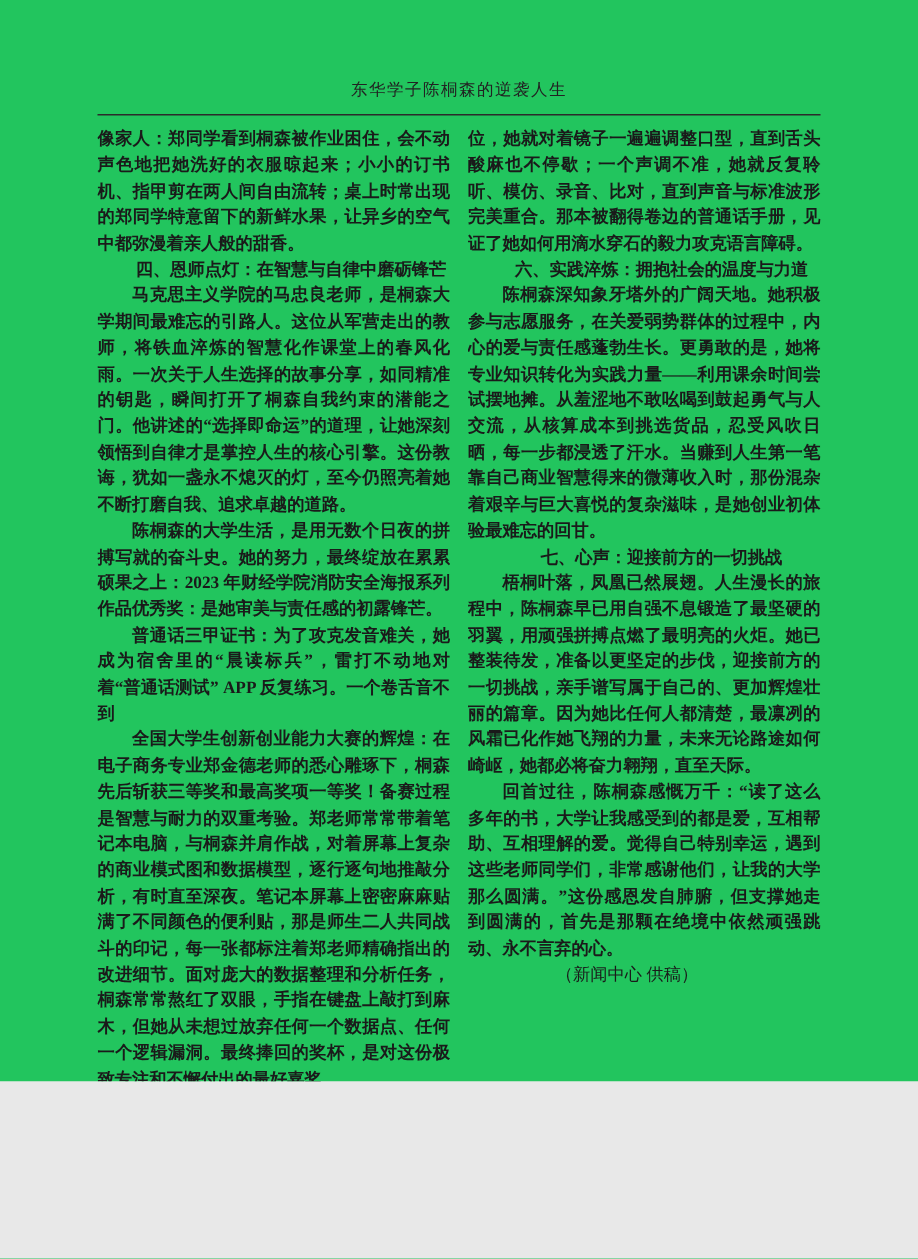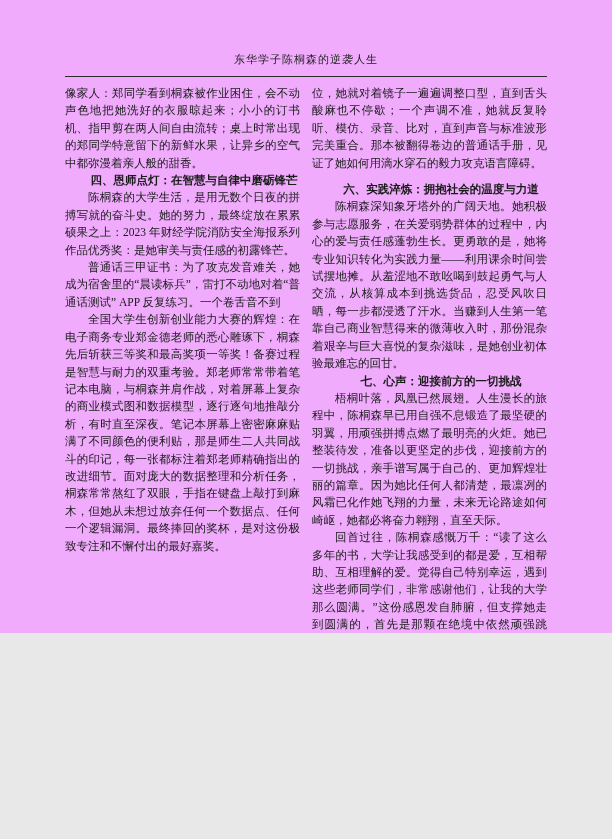--- a/index.html
+++ b/index.html
@@ -3,23 +3,23 @@
 <meta charset="utf-8">
 <style>
   html, body {
     margin: 0;
     padding: 0;
     background: #e8e8e8;
   }
   .page {
     position: relative;
     width: 612px;
-    height: 633px;
+    height: 721px;
     margin: 0 auto;
-    background: #f0abfc;
+    background: #22c55e;
     font-family: "Liberation Serif", "DejaVu Serif", serif;
     color: #1a1a1a;
     overflow: hidden;
   }
   .running-head {
     position: absolute;
     top: 52px;
     left: 65px;
     width: 482px;
     text-align: center;
@@ -49,30 +49,31 @@
     height: 660px;
     overflow: hidden;
   }
   .para, .heading {
     margin: 0;
     font-size: 11.5px;
     line-height: 17.4px;
     text-align: justify;
     text-indent: 2em;
     word-break: break-all;
+    font-weight: bold;
   }
   .para.no-indent {
     text-indent: 0;
   }
   .heading {
     font-weight: bold;
     text-align: center;
   }
   .gap-top {
-    margin-top: 9px;
+    margin-top: 0;
   }
   .attribution {
     margin: 0;
     font-size: 11.5px;
     line-height: 17.4px;
     text-align: center;
     padding-right: 2em;
     text-indent: 0;
   }
   .page-number {
@@ -90,20 +91,21 @@
 <div class="page">
 
   <div class="running-head">东华学子陈桐森的逆袭人生</div>
   <div class="head-rule"></div>
 
   <div class="columns">
 
     <div class="col">
       <p class="para no-indent">像家人：郑同学看到桐森被作业困住，会不动声色地把她洗好的衣服晾起来；小小的订书机、指甲剪在两人间自由流转；桌上时常出现的郑同学特意留下的新鲜水果，让异乡的空气中都弥漫着亲人般的甜香。</p>
       <p class="heading">四、恩师点灯：在智慧与自律中磨砺锋芒</p>
+      <p class="para">马克思主义学院的马忠良老师，是桐森大学期间最难忘的引路人。这位从军营走出的教师，将铁血淬炼的智慧化作课堂上的春风化雨。一次关于人生选择的故事分享，如同精准的钥匙，瞬间打开了桐森自我约束的潜能之门。他讲述的“选择即命运”的道理，让她深刻领悟到自律才是掌控人生的核心引擎。这份教诲，犹如一盏永不熄灭的灯，至今仍照亮着她不断打磨自我、追求卓越的道路。</p>
       <p class="para">陈桐森的大学生活，是用无数个日夜的拼搏写就的奋斗史。她的努力，最终绽放在累累硕果之上：2023 年财经学院消防安全海报系列作品优秀奖：是她审美与责任感的初露锋芒。</p>
       <p class="para">普通话三甲证书：为了攻克发音难关，她成为宿舍里的“晨读标兵”，雷打不动地对着“普通话测试” APP 反复练习。一个卷舌音不到</p>
       <p class="para">全国大学生创新创业能力大赛的辉煌：在电子商务专业郑金德老师的悉心雕琢下，桐森先后斩获三等奖和最高奖项一等奖！备赛过程是智慧与耐力的双重考验。郑老师常常带着笔记本电脑，与桐森并肩作战，对着屏幕上复杂的商业模式图和数据模型，逐行逐句地推敲分析，有时直至深夜。笔记本屏幕上密密麻麻贴满了不同颜色的便利贴，那是师生二人共同战斗的印记，每一张都标注着郑老师精确指出的改进细节。面对庞大的数据整理和分析任务，桐森常常熬红了双眼，手指在键盘上敲打到麻木，但她从未想过放弃任何一个数据点、任何一个逻辑漏洞。最终捧回的奖杯，是对这份极致专注和不懈付出的最好嘉奖。</p>
     </div>
 
     <div class="col">
       <p class="para no-indent">位，她就对着镜子一遍遍调整口型，直到舌头酸麻也不停歇；一个声调不准，她就反复聆听、模仿、录音、比对，直到声音与标准波形完美重合。那本被翻得卷边的普通话手册，见证了她如何用滴水穿石的毅力攻克语言障碍。</p>
       <p class="heading gap-top">六、实践淬炼：拥抱社会的温度与力道</p>
       <p class="para">陈桐森深知象牙塔外的广阔天地。她积极参与志愿服务，在关爱弱势群体的过程中，内心的爱与责任感蓬勃生长。更勇敢的是，她将专业知识转化为实践力量——利用课余时间尝试摆地摊。从羞涩地不敢吆喝到鼓起勇气与人交流，从核算成本到挑选货品，忍受风吹日晒，每一步都浸透了汗水。当赚到人生第一笔靠自己商业智慧得来的微薄收入时，那份混杂着艰辛与巨大喜悦的复杂滋味，是她创业初体验最难忘的回甘。</p>
       <p class="heading">七、心声：迎接前方的一切挑战</p>

